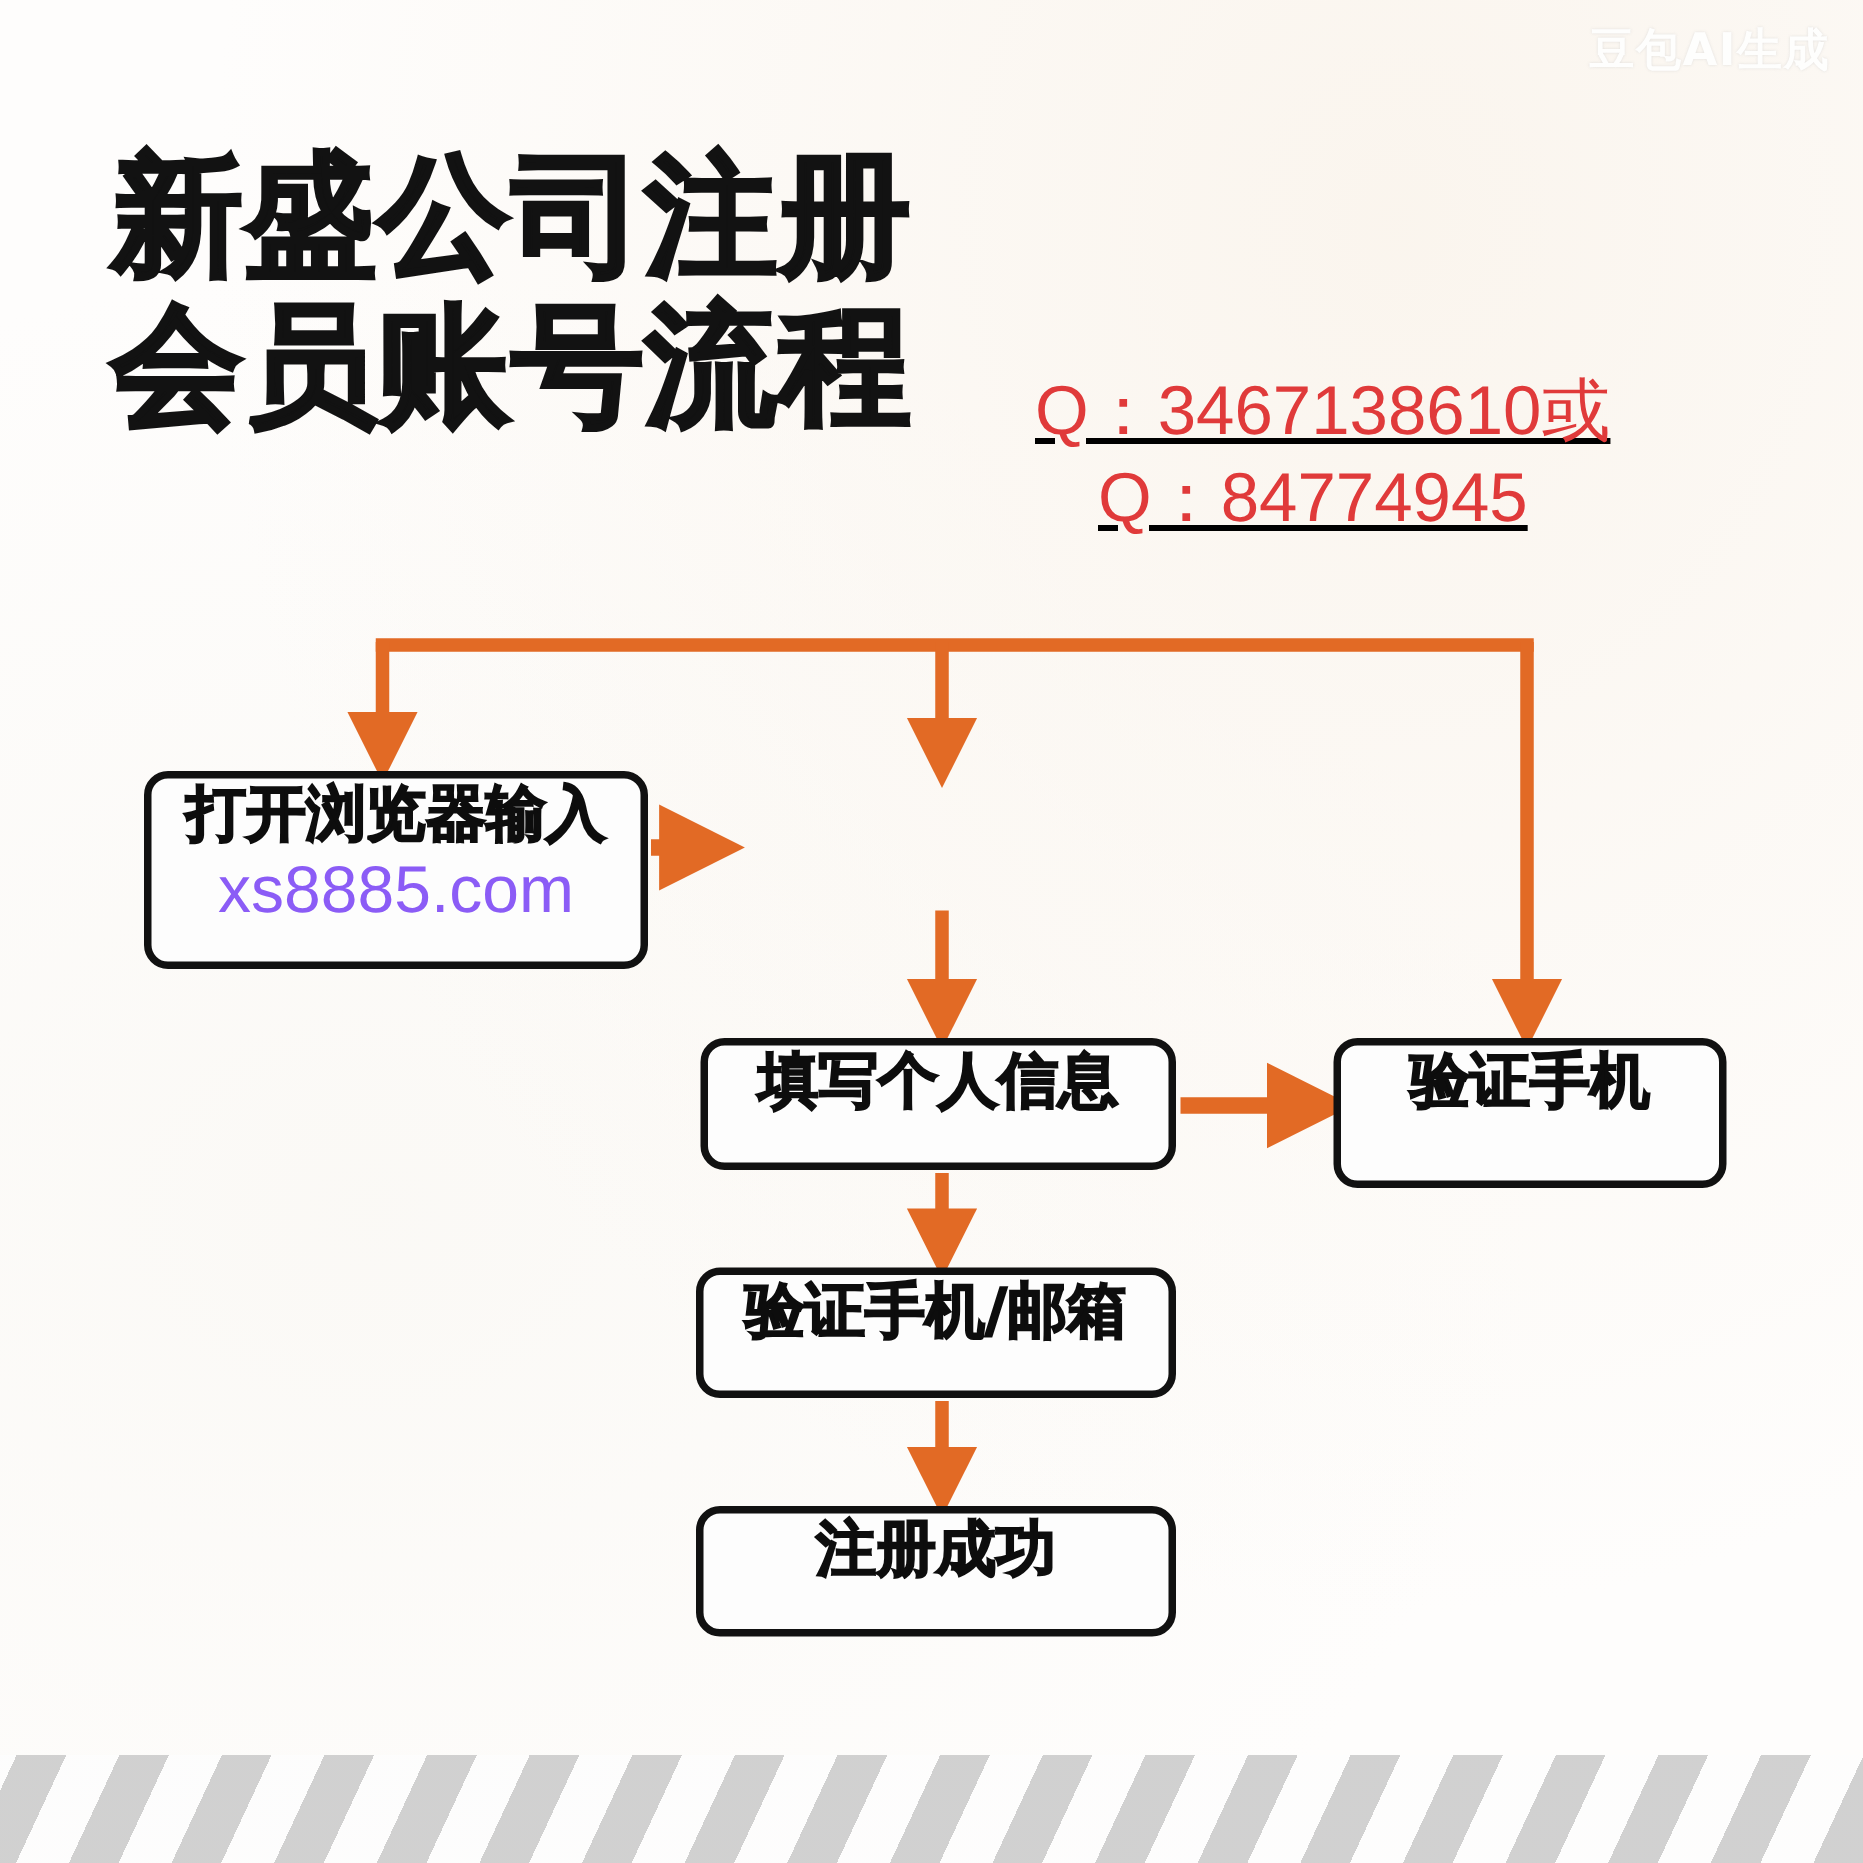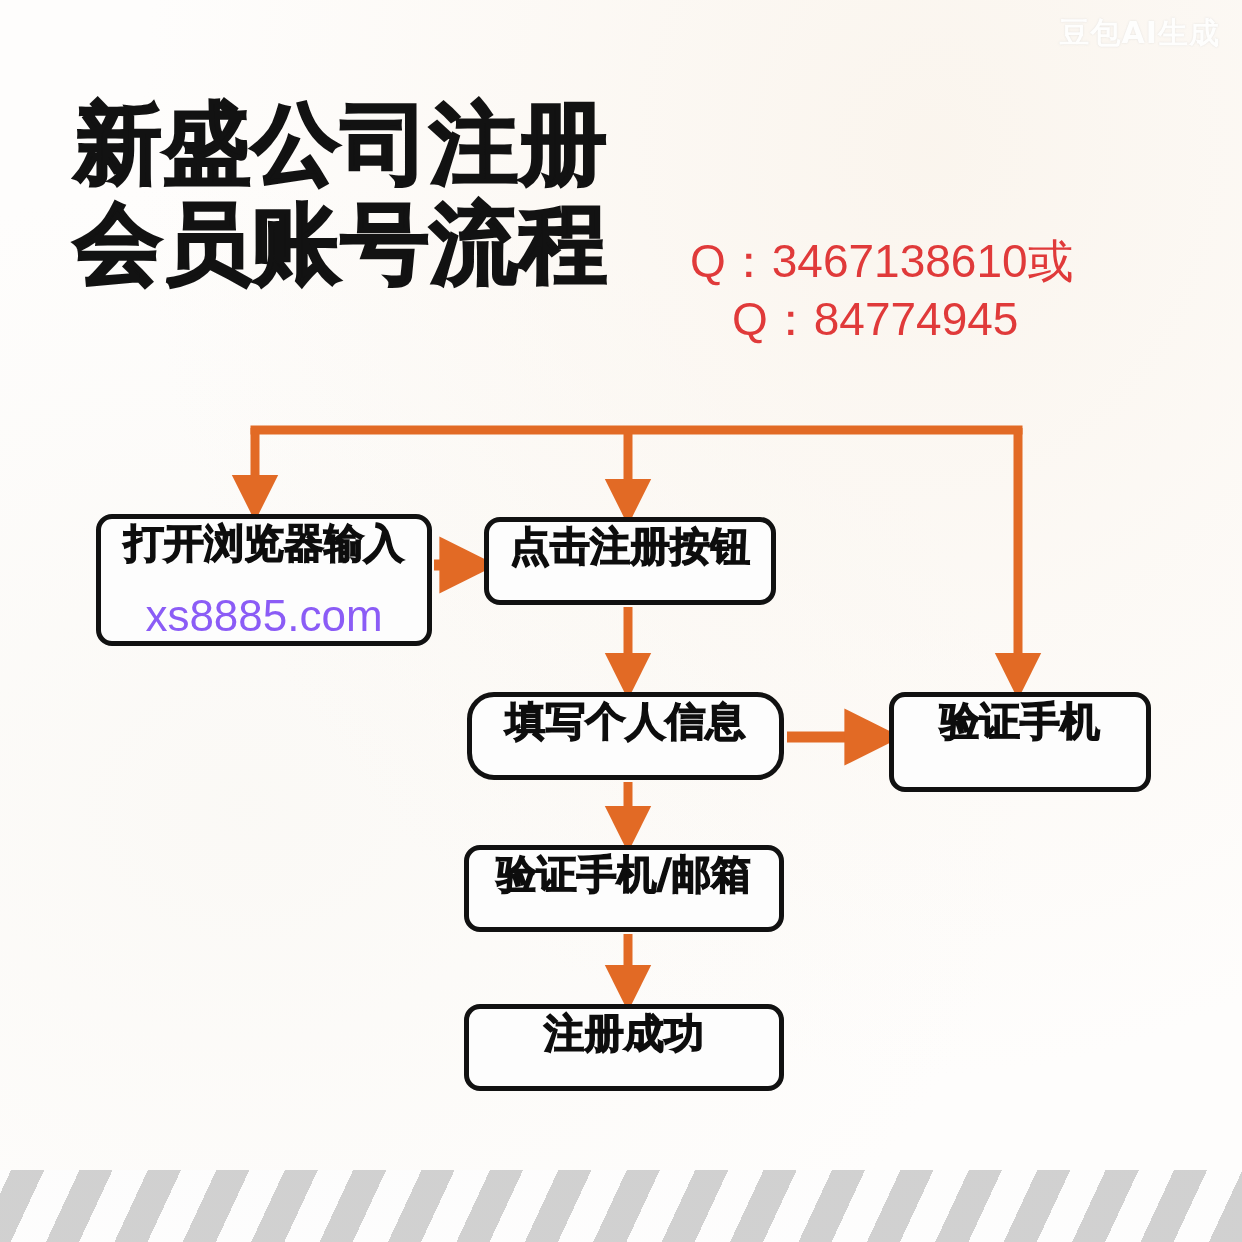--- a/index.html
+++ b/index.html
@@ -39,22 +39,23 @@
     letter-spacing: 1px;
     color: #121212;
     white-space: nowrap;
     -webkit-text-stroke: 2.5px #121212;
   }
 
   
   .contact-block {
     position: absolute;
     left: 690px;
-    top: 232px;
+    top: 244px;
     width: 440px;
+    text-decoration: underline;
   }
   .contact-line {
     font-family: "Liberation Sans", "DejaVu Sans", sans-serif;
     font-size: 46px;
     line-height: 58px;
     font-weight: 400;
     color: #e03a3a;
     white-space: nowrap;
   }
   .contact-line.second {
@@ -64,21 +65,21 @@
   
   .node {
     position: absolute;
     box-sizing: border-box;
     background: #fdfdfd;
     border: 5px solid #111111;
     border-radius: 16px;
     display: flex;
     flex-direction: column;
     align-items: center;
-    justify-content: space-between;
+    justify-content: flex-start;
     z-index: 4;
   }
   .node .cn {
     font-family: "DejaVu Sans", "Liberation Sans", sans-serif;
     font-weight: 700;
     font-size: 40px;
     line-height: 48px;
     color: #0d0d0d;
     white-space: nowrap;
     -webkit-text-stroke: 1.4px #0d0d0d;
@@ -88,21 +89,21 @@
     font-weight: 400;
     font-size: 44px;
     line-height: 50px;
     color: #8b5cf6;
     white-space: nowrap;
     margin-top: 2px;
   }
 
   #node-browser   { left: 96px;  top: 514px;  width: 336px; height: 132px; }
   #node-register  { left: 484px; top: 517px;  width: 292px; height: 88px;  }
-  #node-info      { left: 467px; top: 692px;  width: 317px; height: 88px; border-radius: 27px;  }
+  #node-info      { left: 467px; top: 692px;  width: 317px; height: 88px;  }
   #node-phone     { left: 889px; top: 692px;  width: 262px; height: 100px;  }
   #node-verify    { left: 464px; top: 845px;  width: 320px; height: 87px;  }
   #node-success   { left: 464px; top: 1004px; width: 320px; height: 87px;  }
 
   
   #connectors {
     position: absolute;
     left: 0;
     top: 0;
     width: 1242px;
@@ -186,23 +187,20 @@
     <path d="M628,782 L628,829" stroke="#e26a25" stroke-width="9" fill="none" marker-end="url(#arrowhead)"></path>
 
     <path d="M628,934 L628,988" stroke="#e26a25" stroke-width="9" fill="none" marker-end="url(#arrowhead)"></path>
   </svg>
 
   <div class="node" id="node-browser">
     <div class="cn">打开浏览器输入</div>
     <div class="url">xs8885.com</div>
   </div>
 
-  <div class="node" id="node-register">
-    <div class="cn">点击注册按钮</div>
-  </div>
 
   <div class="node" id="node-info">
     <div class="cn">填写个人信息</div>
   </div>
 
   <div class="node" id="node-phone">
     <div class="cn">验证手机</div>
   </div>
 
   <div class="node" id="node-verify">

